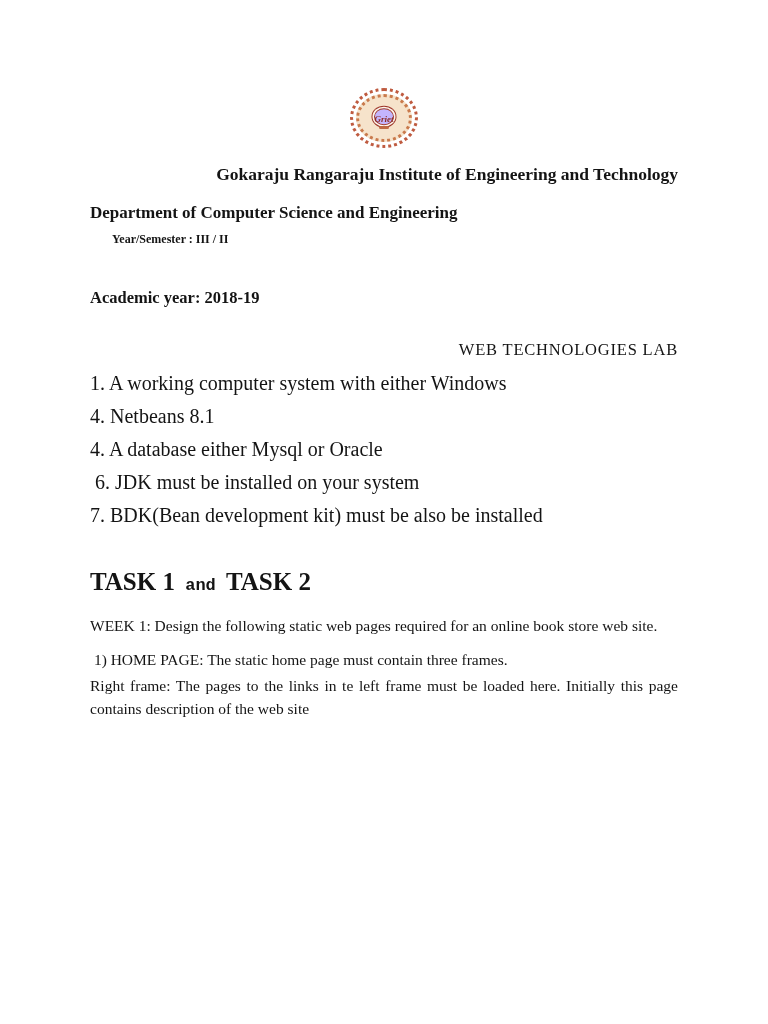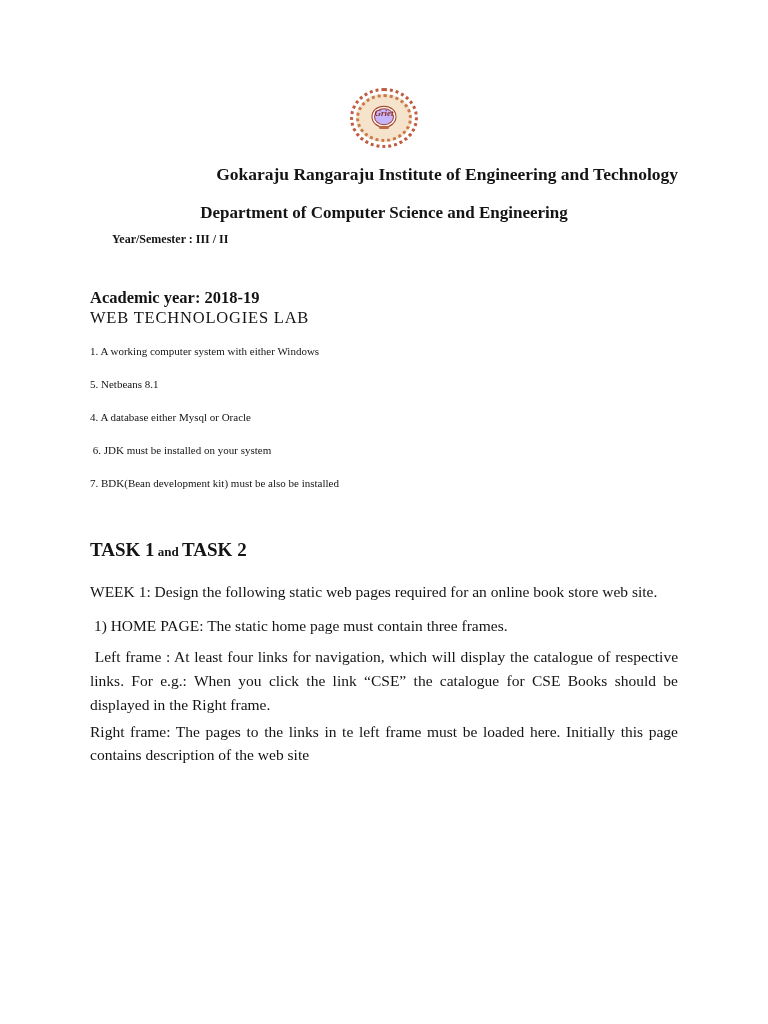--- a/index.html
+++ b/index.html
@@ -44,21 +44,21 @@
     left: 50%;
     top: 50%;
     transform: translate(-50%, -58%);
     width: 20px;
     height: 17px;
     background: #c4b5fd;
     border: 1px solid #a03a2c;
     border-radius: 50%;
     box-shadow: 0 0 0 1.5px #fdf6ee, 0 0 0 2.5px #a03a2c;
     display: flex;
-    align-items: flex-start;
+    align-items: flex-end;
     justify-content: center;
   }
   .logo-text {
     font-family: "Liberation Serif", serif;
     font-style: italic;
     font-weight: bold;
     font-size: 9px;
     color: #8e2d26;
     line-height: 1;
   }
@@ -76,73 +76,74 @@
   
   .institute {
     margin-top: 16px;
     text-align: right;
     font-weight: bold;
     font-size: 17.5px;
     line-height: 21px;
   }
   .department {
     margin-top: 17px;
-    text-align: center;
+    text-align: left;
     font-weight: bold;
     font-size: 17px;
     line-height: 21px;
   }
   .year-sem {
     margin-top: 6px;
     padding-left: 22px;
     font-weight: bold;
     font-size: 12px;
     line-height: 21px;
   }
   .acad-year {
     margin-top: 37px;
     font-weight: bold;
     font-size: 16.5px;
     line-height: 21px;
   }
   .lab-title {
-    margin-top: 0;
-    text-align: left;
+    margin-top: 32px;
+    text-align: right;
     font-size: 16.5px;
     letter-spacing: 0.8px;
     line-height: 20px;
   }
   .hw-heading {
     margin-top: 15px;
     font-weight: bold;
     font-size: 15.5px;
     line-height: 20px;
   }
 
   
   .req-item {
     margin-top: 13px;
-    font-size: 11px;
+    font-size: 20px;
     line-height: 20px;
     white-space: pre-wrap;
   }
 
   
   .task-heading {
     margin-top: 45px;
     line-height: 24px;
     white-space: pre;
   }
   .task-heading .task-label {
     font-weight: bold;
-    font-size: 19px;
+    font-size: 25px;
   }
   .task-heading .task-connector {
     font-weight: bold;
-    font-size: 13px;
+    font-size: 17px;
+    font-family: Liberation Mono, monospace;
   }
   .para {
     font-size: 15.5px;
     line-height: 24px;
     white-space: pre-wrap;
   }
   .p-week  { margin-top: 16px; line-height: 23px; }
   .p-home  { margin-top: 11px; line-height: 23px; }
   .p-top   { margin-top: 10px; text-align: justify; }
   .p-left  { margin-top: 8px;  text-align: justify; }
@@ -168,29 +169,28 @@
   <div class="department">Department of Computer Science and Engineering</div>
 
   <div class="year-sem">Year/Semester : III / II</div>
 
   <div class="acad-year">Academic year: 2018-19</div>
 
   <div class="lab-title">WEB TECHNOLOGIES LAB</div>
 
 
   <div class="req-item">1. A working computer system with either Windows</div>
-  <div class="req-item">5. Netbeans 8.1</div>
+  <div class="req-item">4. Netbeans 8.1</div>
   <div class="req-item">4. A database either Mysql or Oracle</div>
   <div class="req-item"> 6. JDK must be installed on your system</div>
   <div class="req-item">7. BDK(Bean development kit) must be also be installed</div>
 
   <div class="task-heading"><span class="task-label">TASK 1</span><span class="task-connector"> and </span><span class="task-label">TASK 2</span></div>
 
   <div class="para p-week">WEEK 1: Design the following static web pages required for an online book store web site.</div>
 
   <div class="para p-home"> 1) HOME PAGE: The static home page must contain three frames.</div>
 
 
-  <div class="para p-left"> Left frame : At least four links for navigation, which will display the catalogue of respective links. For e.g.: When you click the link “CSE” the catalogue for CSE Books should be displayed in the Right frame.</div>
 
   <div class="para p-right">Right frame: The pages to the links in te left frame must be loaded here. Initially this page contains description of the web site</div>
 
 </div>
 
 </body></html>

